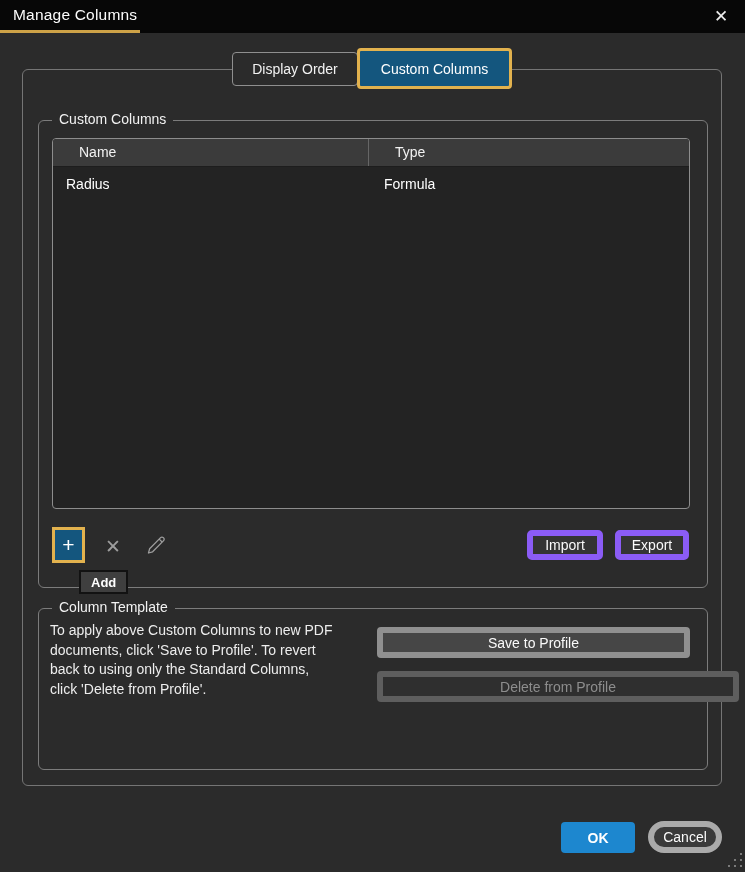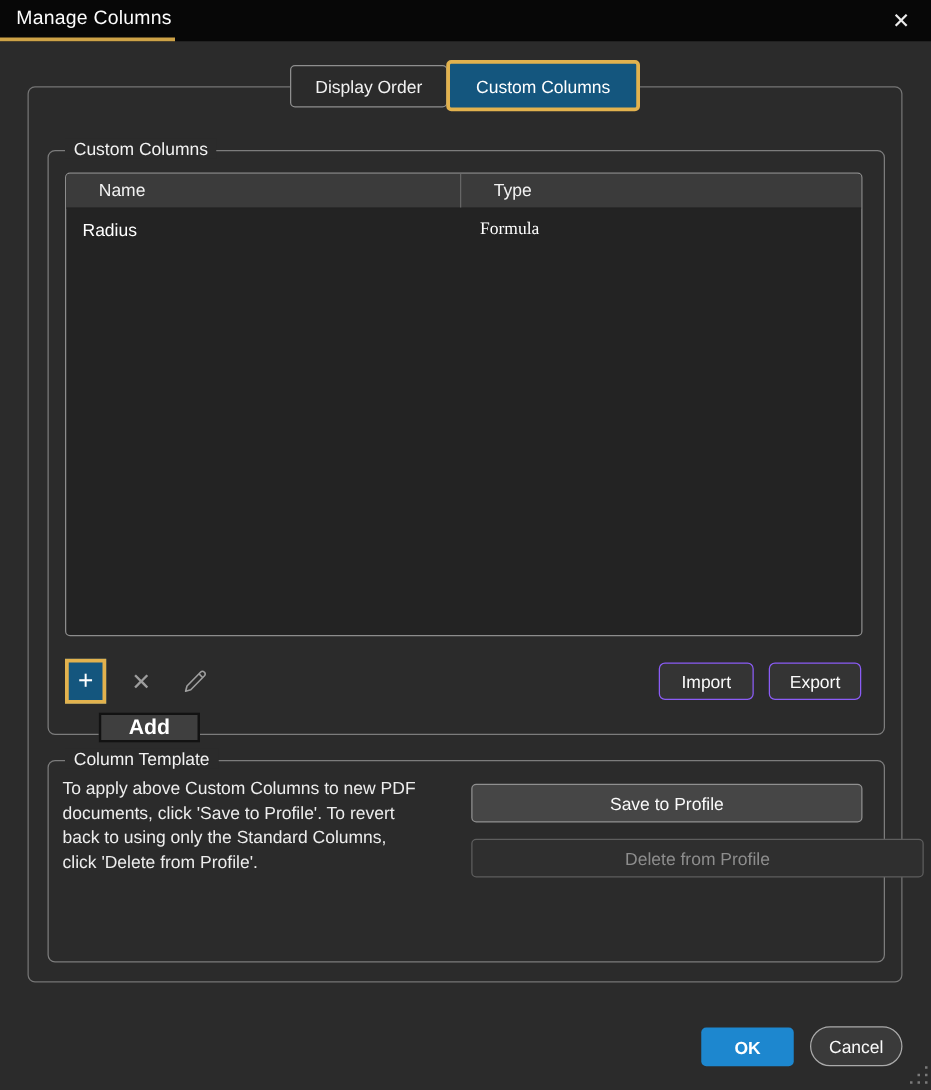--- a/index.html
+++ b/index.html
@@ -54,47 +54,47 @@
     background:#232323; border:1px solid #8d8d8d; border-radius:4px; overflow:hidden;
   }
   .thead { display:flex; height:28px; background:#3b3b3b; border-bottom:1px solid #1d1d1d; }
   .th {
     line-height:27px; font-size:14px; color:#f2f2f2; padding-left:26px;
   }
   .th-name { width:316px; border-right:1px solid #666666; }
   .th-type { flex:1; }
   .trow { display:flex; height:33px; align-items:center; color:#ffffff; font-size:14px; }
   .td-name { width:317px; padding-left:13px; }
-  .td-type { flex:1; padding-left:14px;font-family:Liberation Serif, serif; }
+  .td-type { flex:1; padding-left:14px; }
   
   .add-btn {
     position:absolute; left:52px; top:527px; width:33px; height:36px;
     background:#14567e; border:3px solid #e2b24e;
     display:flex; align-items:center; justify-content:center;
     color:#ffffff; font-size:21px; font-weight:400; z-index:2; cursor:default;
   }
   .icon-btn {
     position:absolute; display:flex; align-items:center; justify-content:center;
     color:#9d9d9d; cursor:default;
   }
   .del-btn { left:100px; top:533px; width:26px; height:26px; font-size:19px; }
   .edit-btn { left:141px; top:530px; width:30px; height:30px; }
   .btn {
-    position:absolute; background:#343434; border:1px solid #8b5cf6; border-radius:5px;
+    position:absolute; background:#343434; border:6px solid #8b5cf6; border-radius:5px;
     color:#fafafa; font-size:14px; display:flex; align-items:center; justify-content:center;
     cursor:default;
   }
   .import-btn { left:527px; top:530px; width:76px; height:30px; }
   .export-btn { left:615px; top:530px; width:74px; height:30px; }
   
   .tooltip {
-    position:absolute; left:79px; top:570px; height:24px; padding:0 22px;
+    position:absolute; left:79px; top:570px; height:24px; padding:0 10px;
     background:#3f3f3f; border:2px solid #121212;
     display:flex; align-items:center; justify-content:center;
-    color:#ffffff; font-size:17px; font-weight:bold; z-index:5;
+    color:#ffffff; font-size:13px; font-weight:bold; z-index:5;
   }
   
   .ct-desc {
     position:absolute; left:50px; top:621px; width:334px;
     font-size:14px; line-height:19.5px; color:#ededed;
   }
   .save-btn {
     left:377px; top:627px; width:313px; height:31px;
     background:#464646; border-color:#909090; border-radius:4px;
   }

